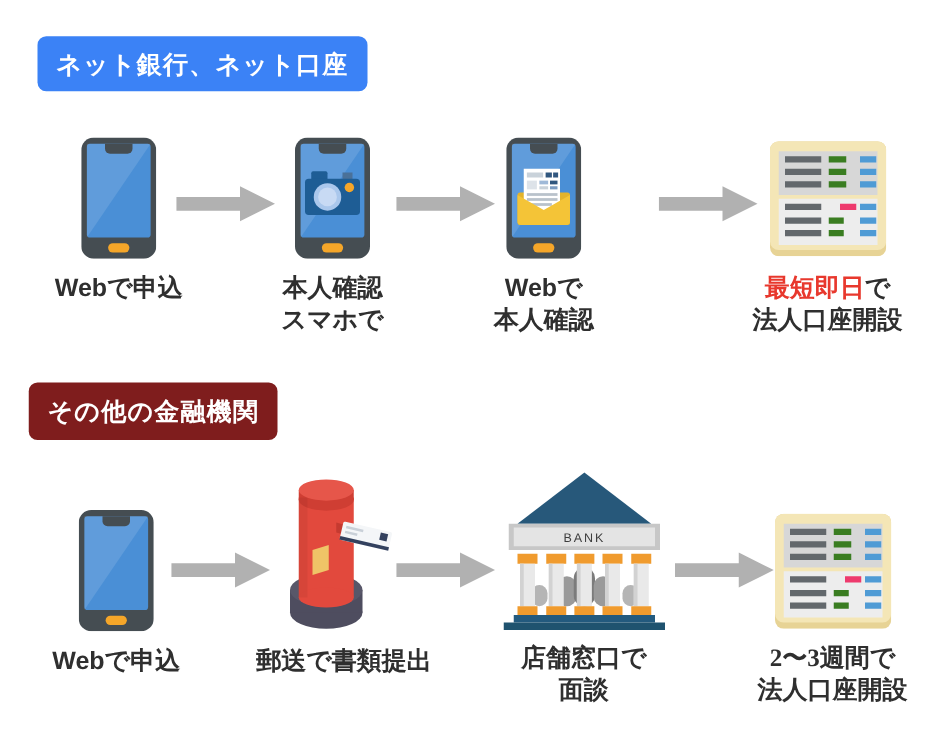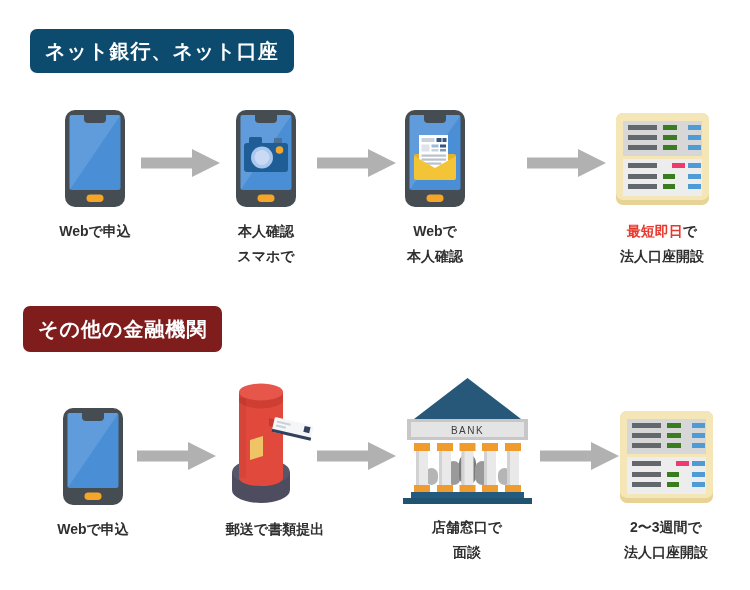--- a/index.html
+++ b/index.html
@@ -5,26 +5,26 @@
   html,body { margin:0; padding:0; background:#ffffff; }
   .canvas {
     position:relative; width:750px; height:590px; background:#ffffff;
     font-family:"Liberation Sans","DejaVu Sans",sans-serif; overflow:hidden;
   }
   .badge {
     position:absolute; display:flex; align-items:center;
     color:#ffffff; font-weight:700; font-size:20px; letter-spacing:1px;
     border-radius:7px; padding:0 15px; white-space:nowrap;
   }
-  .badge-blue { background:#0c4a6e; left:30px; top:29px; height:44px; }
+  .badge-blue { background:#3b82f6; left:30px; top:29px; height:44px; }
   .badge-gray { background:#7f1d1d; left:23px; top:306px; height:46px; }
   .step { position:absolute; text-align:center; }
   .step svg { display:block; margin:0 auto; }
   .label {
-    font-size:14px; font-weight:700; color:#2f2f2f; line-height:25px;
+    font-size:20px; font-weight:700; color:#2f2f2f; line-height:25px;
     white-space:nowrap;
   }
   .red { color:#e8382d; }
   .arrow { position:absolute; }
   .mt12 { margin-top:12px; } .mt14 { margin-top:14px; } .mt11 { margin-top:11px; }
   .bank-sign { font-size:10px; letter-spacing:1.5px; fill:#3d3d3d; font-weight:400;
     font-family:"Liberation Sans","DejaVu Sans",sans-serif; }
 </style>
 </head>
 <body>
@@ -235,21 +235,21 @@
     <div class="label mt11">
       <div>店舗窓口で</div>
       <div>面談</div>
     </div>
   </div>
 
   <svg class="arrow" style="left:540px; top:441px;" width="80" height="30" viewBox="0 0 80 30">
     <polygon points="0,9.5 51,9.5 51,1 79,15 51,29 51,20.5 0,20.5" fill="#b1b1b1"></polygon>
   </svg>
 
-  <div class="step" style="left:596px; top:411px; width:140px;">
+  <div class="step" style="left:596px; top:411px; width:140px;font-family:Liberation Serif, serif;">
     <svg width="93" height="92" viewBox="0 0 93 92">
       <rect x="0" y="0" width="93" height="92" rx="7" fill="#e7d395"></rect>
       <rect x="0" y="0" width="93" height="87" rx="7" fill="#f4e6b6"></rect>
       <rect x="7" y="8" width="79" height="35" fill="#d7d7d7"></rect>
       <rect x="7" y="46" width="79" height="37" fill="#ededed"></rect>
       <g fill="#63686c">
         <rect x="12" y="12" width="29" height="5"></rect>
           <rect x="12" y="22" width="29" height="5"></rect>
         <rect x="12" y="32" width="29" height="5"></rect>
           <rect x="12" y="50" width="29" height="5"></rect>

